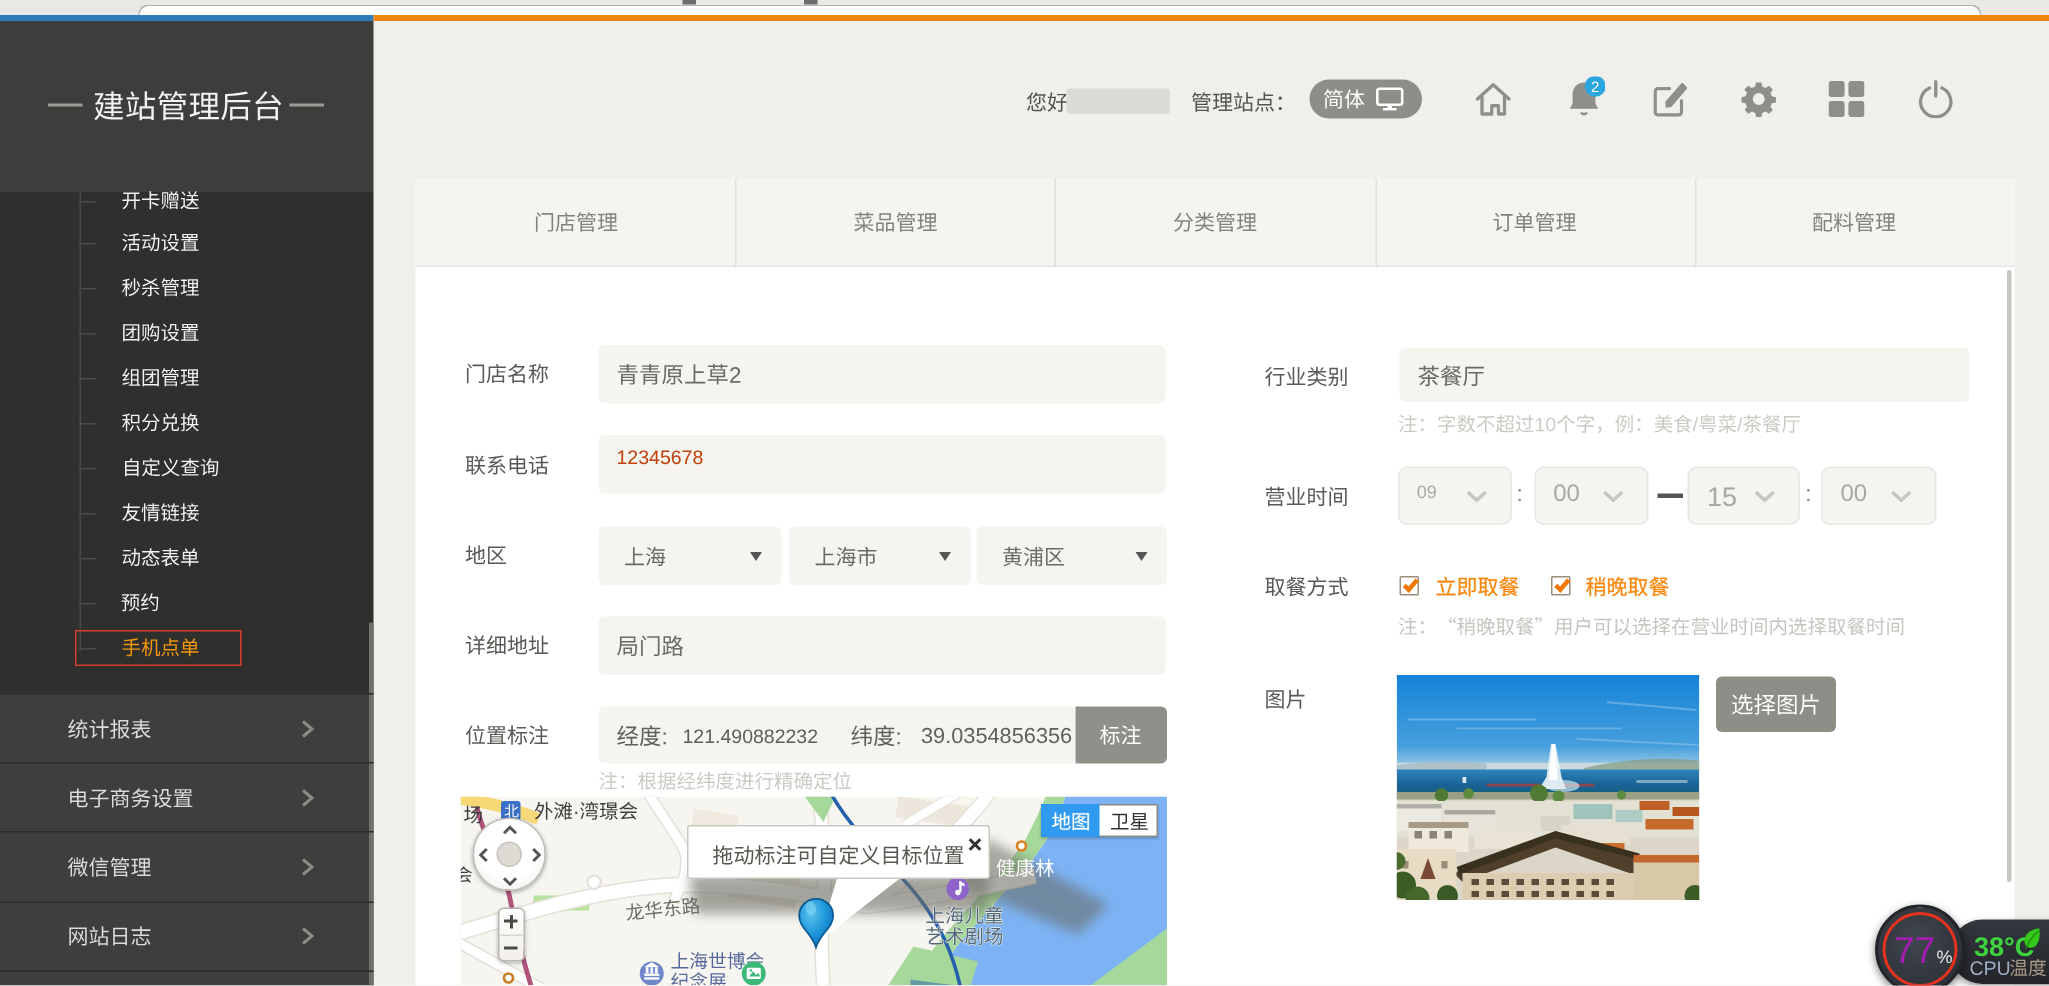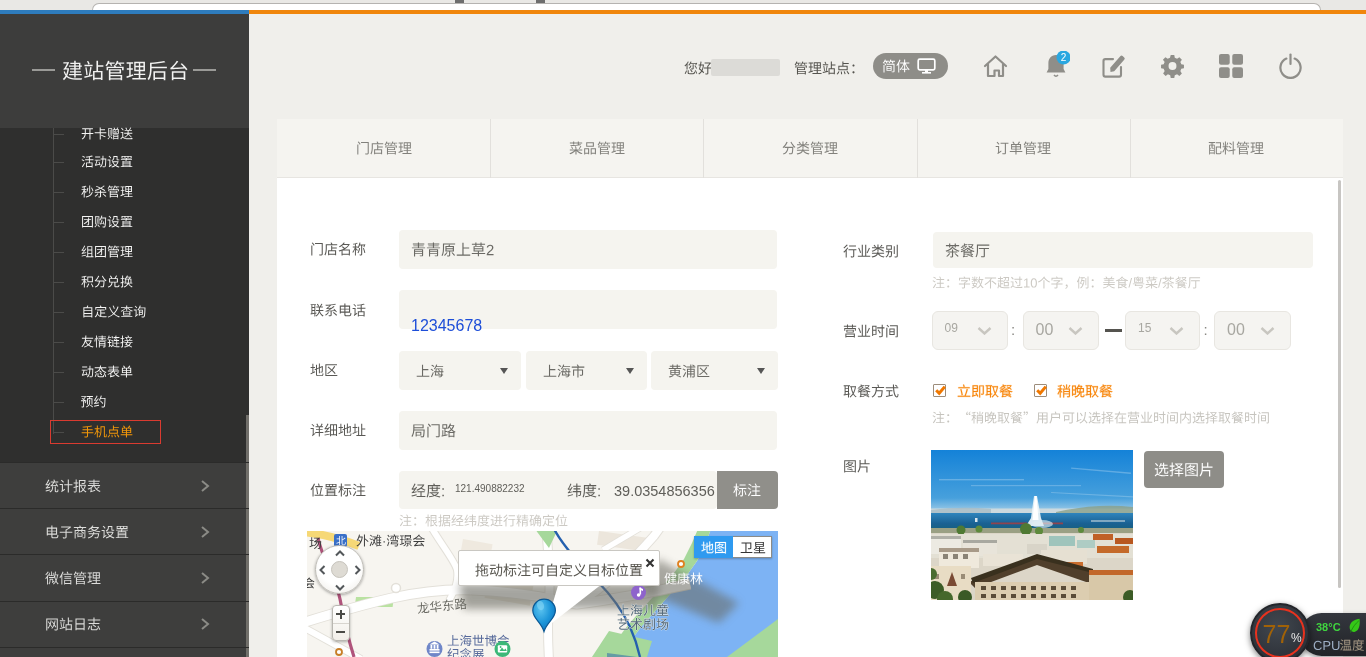--- a/index.html
+++ b/index.html
@@ -500,21 +500,21 @@
     <g fill="#6b6a65">
       <use href="#g78" x="0"></use>
       <use href="#g78" x="1000"></use>
       <use href="#g79" x="2000"></use>
       <use href="#g80" x="3000"></use>
       <use href="#g81" x="4000"></use>
       <use href="#g82" x="5000"></use>
     </g>
   </svg>
 <div class="a" style="left:399px;top:290px;width:378px;height:39px;background:#f5f4ef;border-radius:4px"></div>
-<div class="lat" style="left:411px;top:317px;font-size:16px;color:#1d4ed8">12345678</div>
+<div class="lat" style="left:411px;top:297px;font-size:13px;color:#c2410c">12345678</div>
 <div class="a" style="left:399px;top:351px;width:122px;height:39px;background:#f5f4ef;border-radius:4px"></div>
 <svg class="t" style="left:416.0px;top:363.5px;" width="28.0" height="14" viewBox="0 0 2000 1000">
     <g fill="#6b6a65">
       <use href="#g80" x="0"></use>
       <use href="#g83" x="1000"></use>
     </g>
   </svg>
 <div class="a" style="left:500.0px;top:368px;width:0;height:0;border-left:4.5px solid transparent;border-right:4.5px solid transparent;border-top:6px solid #555"></div>
 <div class="a" style="left:526px;top:351px;width:121px;height:39px;background:#f5f4ef;border-radius:4px"></div>
 <svg class="t" style="left:543.0px;top:363.5px;" width="42.0" height="14" viewBox="0 0 3000 1000">
@@ -543,21 +543,21 @@
     </g>
   </svg>
 <div class="a" style="left:399px;top:470.5px;width:318px;height:38.5px;background:#f5f4ef;border-radius:4px"></div>
 <svg class="t" style="left:411.0px;top:482.5px;" width="34.2" height="15" viewBox="0 0 2278 1000">
     <g fill="#5f5e59">
       <use href="#g89" x="0"></use>
       <use href="#g90" x="1000"></use>
       <use href="#g91" x="2000"></use>
     </g>
   </svg>
-<div class="lat" style="left:455px;top:483px;font-size:10px;color:#5f5e59">121.490882232</div>
+<div class="lat" style="left:455px;top:483px;font-size:13px;color:#5f5e59">121.490882232</div>
 <svg class="t" style="left:567.0px;top:482.5px;" width="34.2" height="15" viewBox="0 0 2278 1000">
     <g fill="#5f5e59">
       <use href="#g92" x="0"></use>
       <use href="#g90" x="1000"></use>
       <use href="#g91" x="2000"></use>
     </g>
   </svg>
 <div class="lat" style="left:614px;top:483px;font-size:14.5px;color:#5f5e59">39.0354856356</div>
 <div class="a" style="left:717px;top:470.5px;width:61px;height:38.5px;background:#908f8a;border-radius:0 4px 4px 0"></div>
 <svg class="t" style="left:733.0px;top:483.0px;" width="28.0" height="14" viewBox="0 0 2000 1000">
@@ -652,21 +652,21 @@
 <div class="lat" style="left:944.5px;top:321px;font-size:12px;color:#a8a7a1">09</div>
 <svg class="a" style="left:977.0px;top:327px" width="15" height="8" viewBox="0 0 15 8">
     <path d="M1.5 1 L7.5 6.5 L13.5 1" fill="none" stroke="#c8c6c0" stroke-width="2.4"></path>
   </svg>
 <div class="a" style="left:1022.5px;top:311px;width:76.5px;height:38.5px;background:#f5f4f1;border:1px solid #e8e6e1;border-radius:6px"></div>
 <div class="lat" style="left:1035.5px;top:321px;font-size:16px;color:#a8a7a1">00</div>
 <svg class="a" style="left:1068.0px;top:327px" width="15" height="8" viewBox="0 0 15 8">
     <path d="M1.5 1 L7.5 6.5 L13.5 1" fill="none" stroke="#c8c6c0" stroke-width="2.4"></path>
   </svg>
 <div class="a" style="left:1125px;top:311px;width:74.5px;height:38.5px;background:#f5f4f1;border:1px solid #e8e6e1;border-radius:6px"></div>
-<div class="lat" style="left:1138px;top:321px;font-size:12px;color:#a8a7a1">15</div>
+<div class="lat" style="left:1138px;top:321px;font-size:18px;color:#a8a7a1">15</div>
 <svg class="a" style="left:1168.5px;top:327px" width="15" height="8" viewBox="0 0 15 8">
     <path d="M1.5 1 L7.5 6.5 L13.5 1" fill="none" stroke="#c8c6c0" stroke-width="2.4"></path>
   </svg>
 <div class="a" style="left:1214px;top:311px;width:76.5px;height:38.5px;background:#f5f4f1;border:1px solid #e8e6e1;border-radius:6px"></div>
 <div class="lat" style="left:1227px;top:321px;font-size:16px;color:#a8a7a1">00</div>
 <svg class="a" style="left:1259.5px;top:327px" width="15" height="8" viewBox="0 0 15 8">
     <path d="M1.5 1 L7.5 6.5 L13.5 1" fill="none" stroke="#c8c6c0" stroke-width="2.4"></path>
   </svg>
 <div class="lat" style="left:1011px;top:321px;font-size:15px;color:#8a8984">:</div>
 <div class="lat" style="left:1203.5px;top:321px;font-size:15px;color:#8a8984">:</div>
@@ -1031,32 +1031,32 @@
     </g>
   </svg>
 <svg class="t" style="left:740.0px;top:540.5px;" width="26.0" height="13" viewBox="0 0 2000 1000">
     <g fill="#333333">
       <use href="#g166" x="0"></use>
       <use href="#g167" x="1000"></use>
     </g>
   </svg>
 <div class="a" style="left:1337.5px;top:180px;width:3px;height:408px;background:#c7c5c2;border-radius:2px"></div>
 <div class="a" style="left:1300px;top:613px;width:70px;height:43px;background:linear-gradient(#34373e,#222428);border-radius:22px 0 0 22px;box-shadow:0 2px 5px rgba(0,0,0,0.4)"></div>
-<div class="lat" style="left:1316px;top:621px;font-size:11px;font-weight:bold;color:#3fd43f">38°C</div>
+<div class="lat" style="left:1316px;top:621px;font-size:18px;font-weight:bold;color:#3fd43f">38°C</div>
 <svg class="a" style="left:1348px;top:618px" width="13" height="15" viewBox="0 0 13 15">
 <path d="M11.5 0.8 C4.5 1.8 1.2 5.5 1.7 10.3 C2.1 13.2 4.6 14.4 7 13.7 C10.8 12.7 12.4 7.5 11.5 0.8 Z" fill="#35c818"></path>
 <path d="M2.5 14.5 C4.5 9.5 7.5 5.5 10.8 2.8" stroke="#1e8c10" stroke-width="0.9" fill="none"></path>
   </svg>
 <svg class="a" style="left:1313px;top:637px;overflow:visible" width="54" height="16" viewBox="0 0 54 16">
     <g transform="translate(0.0,1.5) scale(0.0130)" fill="#9fb0c6">
       <use href="#g168" x="0"></use>
       <use href="#g169" x="722"></use>
       <use href="#g170" x="1389"></use>
     </g>
     <g transform="translate(26.5,1.8) scale(0.0125)" fill="#a89a86">
       <use href="#g171" x="0"></use>
       <use href="#g90" x="1000"></use>
     </g>
   </svg>
 <div class="a" style="left:1250px;top:603px;width:60px;height:60px;border-radius:50%;
 background:radial-gradient(circle at 45% 38%,#41474f,#2d3138 75%);box-shadow:0 2px 6px rgba(0,0,0,0.5);border:2px solid #23252a"></div>
 <div class="a" style="left:1255px;top:608px;width:50px;height:50px;border-radius:50%;border:2.5px solid #e8321e"></div>
-<div class="lat" style="left:1262.5px;top:619.5px;font-size:25px;color:#a16207">77</div>
+<div class="lat" style="left:1262.5px;top:619.5px;font-size:25px;color:#a21caf">77</div>
 <div class="lat" style="left:1291px;top:631px;font-size:12px;color:#e8e8e8">%</div>
 </body></html>

